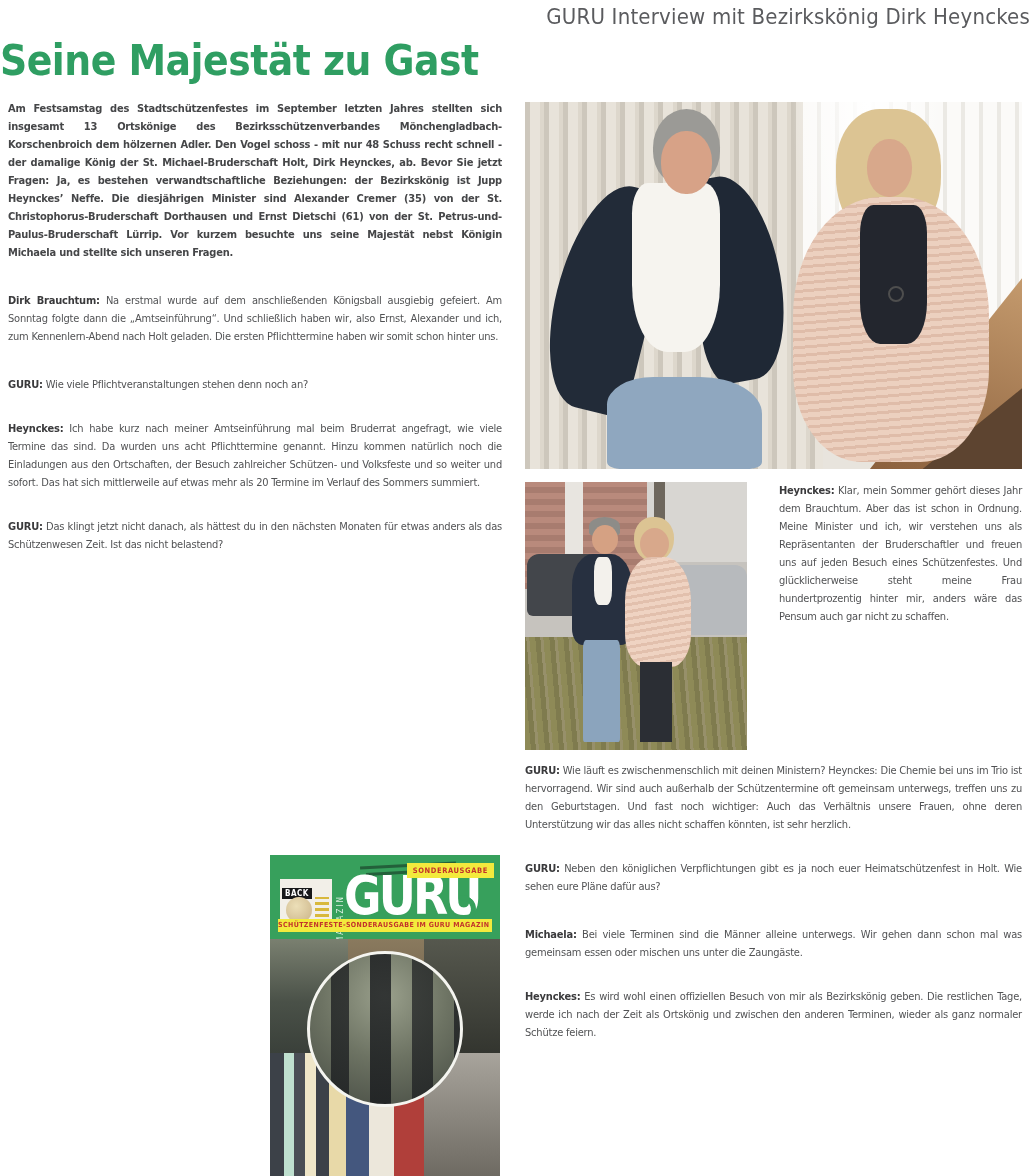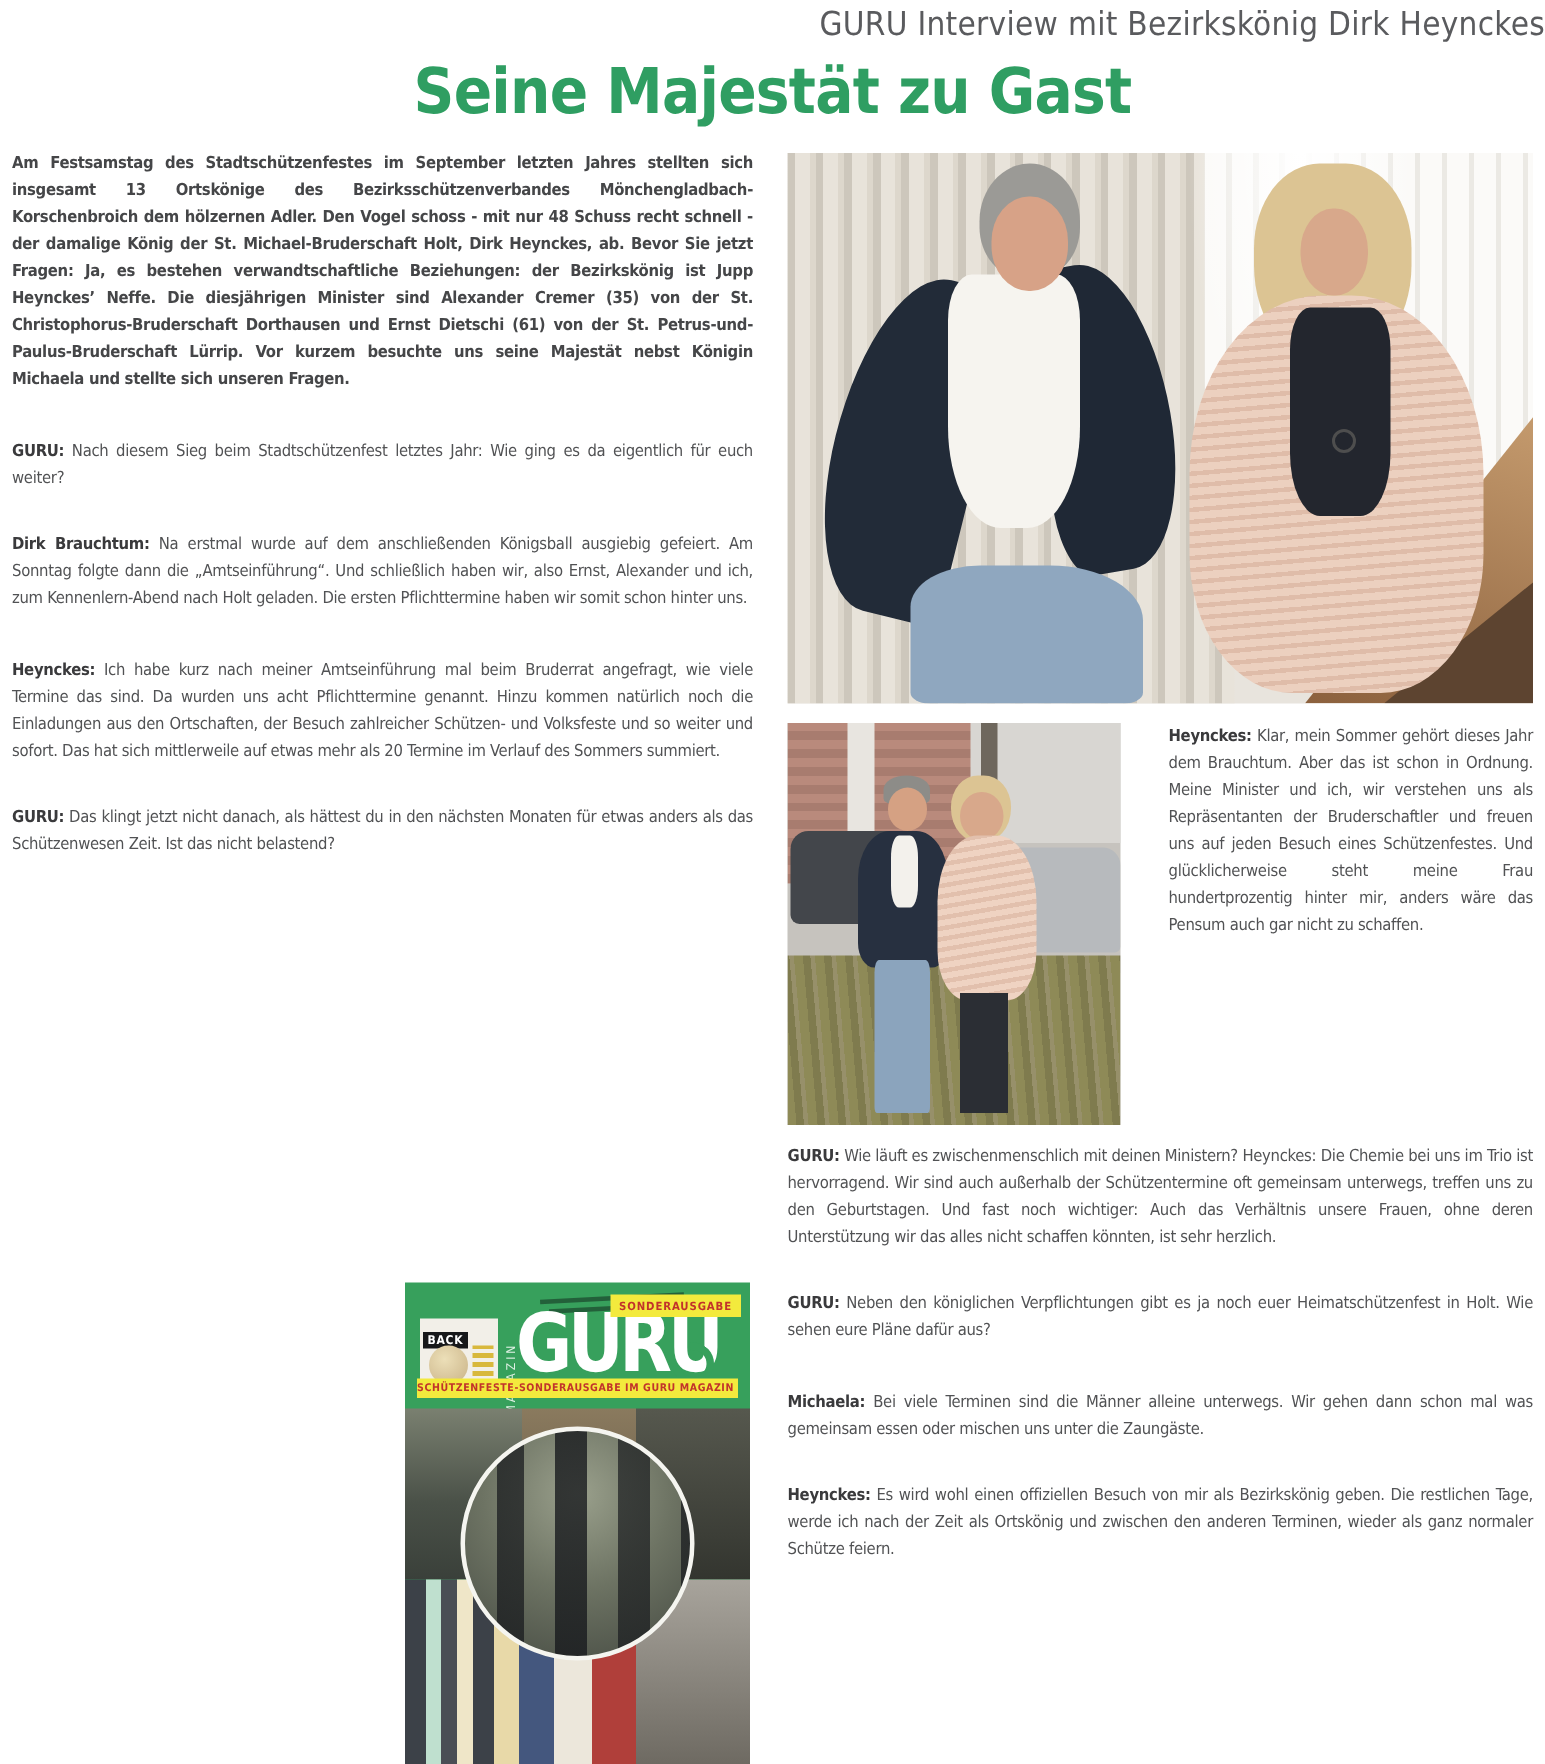--- a/index.html
+++ b/index.html
@@ -13,21 +13,21 @@
     overflow:hidden;
   }
   
   .kicker{
     position:absolute;left:0;top:4px;width:100%;
     text-align:right;font-size:22px;font-weight:400;color:#5a5b5e;
     letter-spacing:.2px;
   }
   .title{
     position:absolute;left:0;top:36px;width:100%;
-    text-align:center;font-size:42px;font-weight:bold;color:#2f9e62;
+    text-align:left;font-size:42px;font-weight:bold;color:#2f9e62;
     letter-spacing:-.5px;
   }
   
   .col-left{position:absolute;left:8px;top:100px;width:494px;}
   .col-right{position:absolute;left:525px;top:102px;width:497px;}
   p{margin:0;}
   .body{
     font-size:11px;line-height:18px;letter-spacing:-.2px;
     color:#515254;text-align:justify;
     -webkit-hyphens:auto;hyphens:auto;
@@ -136,24 +136,24 @@
 <body>
 
 <div class="page">
 
   <div class="kicker">GURU Interview mit Bezirkskönig Dirk Heynckes</div>
   <div class="title">Seine Majestät zu Gast</div>
 
   <div class="col-left">
     <p class="body intro mb-lg">Am Festsamstag des Stadtschützenfestes im September letzten Jahres stellten sich insgesamt 13 Ortskönige des Bezirksschützenverbandes Mönchengladbach-Korschenbroich dem hölzernen Adler. Den Vogel schoss - mit nur 48 Schuss recht schnell - der damalige König der St. Michael-Bruderschaft Holt, Dirk Heynckes, ab. Bevor Sie jetzt Fragen: Ja, es bestehen verwandtschaftliche Beziehungen: der Bezirkskönig ist Jupp Heynckes’ Neffe. Die diesjährigen Minister sind Alexander Cremer (35) von der St. Christophorus-Bruderschaft Dorthausen und Ernst Dietschi (61) von der St. Petrus-und-Paulus-Bruderschaft Lürrip. Vor kurzem besuchte uns seine Majestät nebst Königin Michaela und stellte sich unseren Fragen.</p>
 
-    <p class="body mb"><b>GURU:</b> <span>Nach diesem Sieg beim Stadtschützenfest letztes Jahr: Wie ging es da eigentlich für euch weiter?</span></p>
 
     <p class="body mb-lg"><b>Dirk Brauchtum:</b> <span>Na erstmal wurde auf dem anschließenden Königsball ausgiebig gefeiert. Am Sonntag folgte dann die „Amtseinführung“. Und schließlich haben wir, also Ernst, Alexander und ich, zum Kennenlern-Abend nach Holt geladen. Die ersten Pflichttermine haben wir somit schon hinter uns.</span></p>
 
+    <p class="body mb"><b>GURU:</b> <span>Wie viele Pflichtveranstaltungen stehen denn noch an?</span></p>
 
     <p class="body mb"><b>Heynckes:</b> <span>Ich habe kurz nach meiner Amtseinführung mal beim Bruderrat angefragt, wie viele Termine das sind. Da wurden uns acht Pflichttermine genannt. Hinzu kommen natürlich noch die Einladungen aus den Ortschaften, der Besuch zahlreicher Schützen- und Volksfeste und so weiter und sofort. Das hat sich mittlerweile auf etwas mehr als 20 Termine im Verlauf des Sommers summiert.</span></p>
 
     <p class="body"><b>GURU:</b> <span>Das klingt jetzt nicht danach, als hättest du in den nächsten Monaten für etwas anders als das Schützenwesen Zeit. Ist das nicht belastend?</span></p>
   </div>
 
   <div class="col-right">
 
     <div class="photo-main">
       <div class="pm-radiator"></div>

